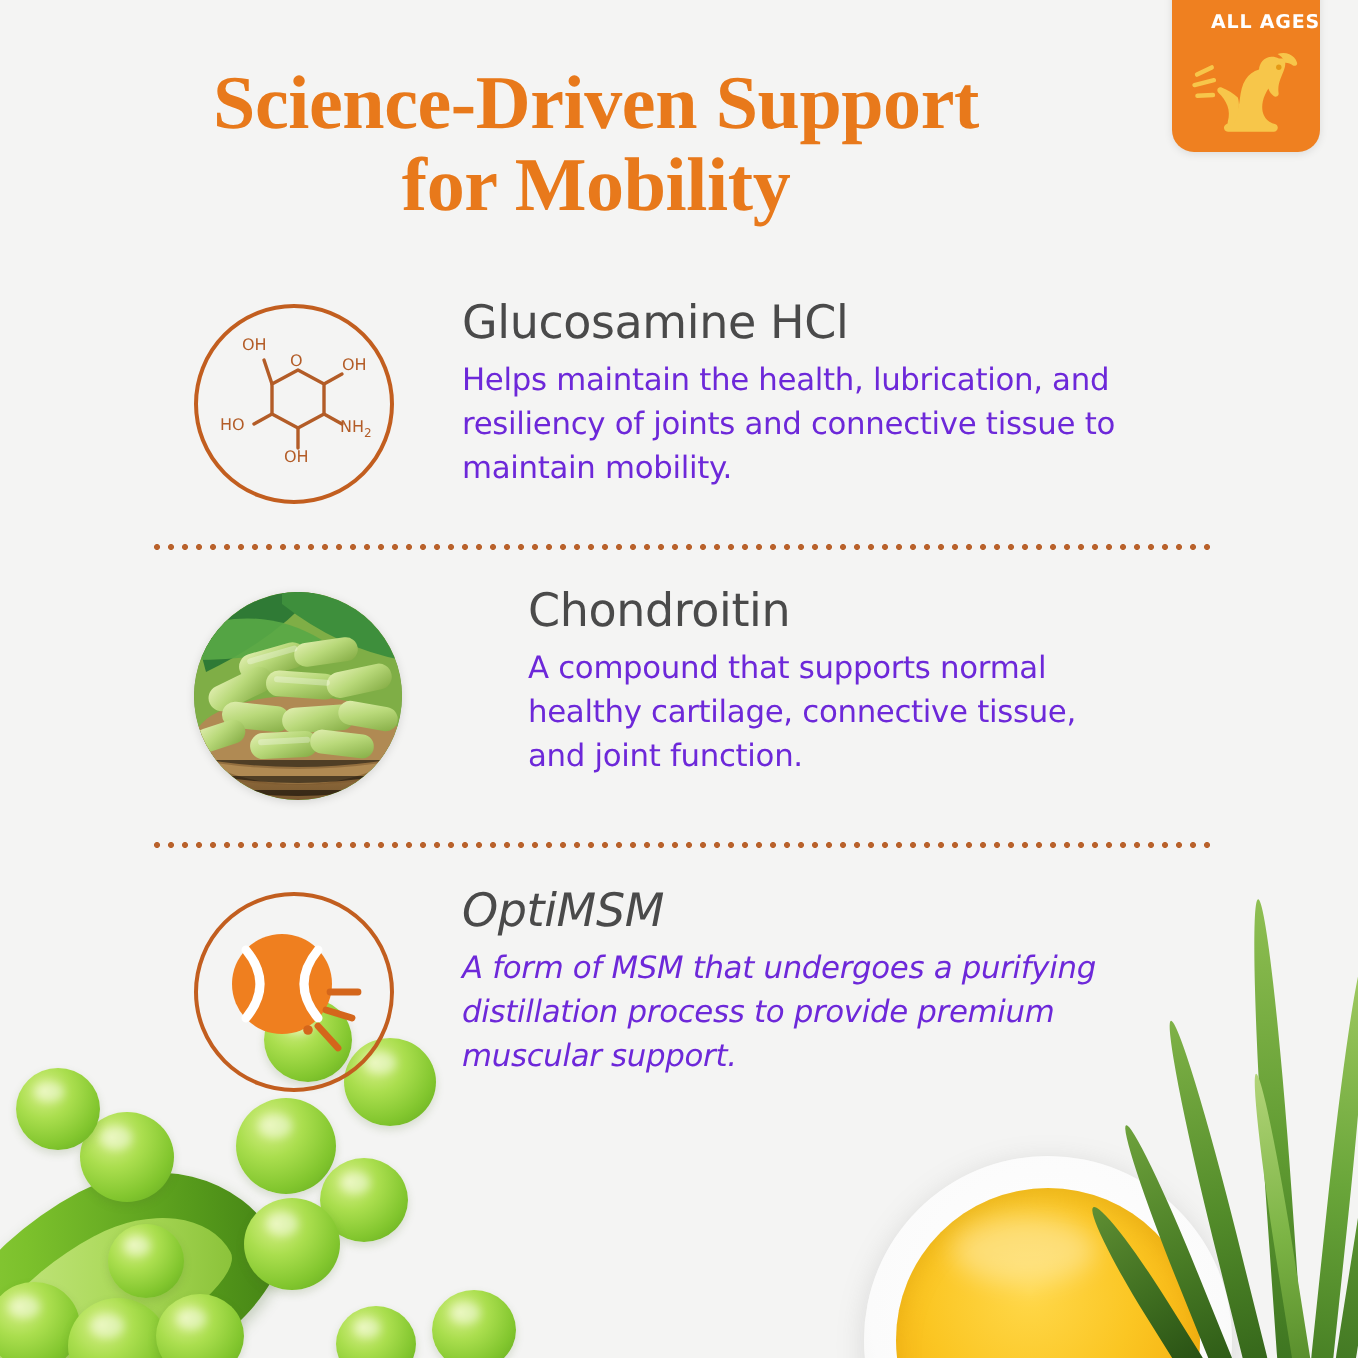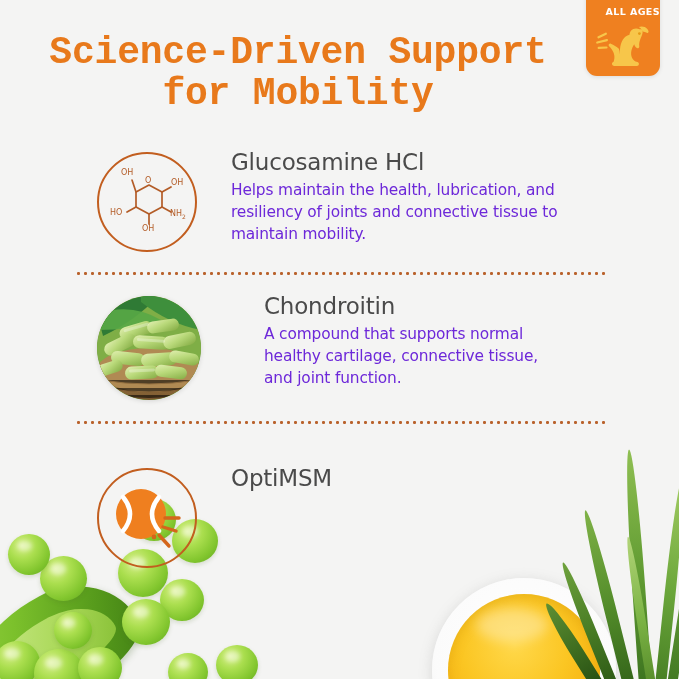--- a/index.html
+++ b/index.html
@@ -97,21 +97,21 @@
   #header {
     position: absolute;
     left: 0; top: 0;
     width: 679px; height: 140px;
   }
   #headline {
     position: absolute;
     left: 28px; top: 32px;
     width: 540px;
     text-align: center;
-    font-family: Liberation Mono, monospace;
+    font-family: Liberation Serif, serif;
     font-weight: 700;
     font-size: 38px;
     line-height: 1.08;
     color: #e8791b;
     letter-spacing: -0.2px;
   }
   #headline .l2 { display: block; }
 
   
   #all-ages-badge {
@@ -139,21 +139,21 @@
   
   .row {
     position: absolute;
     left: 0;
     width: 679px;
     display: flex;
     align-items: flex-start;
   }
   #row-0 { top: 152px; }
   #row-1 { top: 296px; gap: 33px; }
-  #row-2 { top: 468px; }
+  #row-2 { top: 446px; font-style: italic; }
 
   .row-media {
     width: 124px;
     margin-left: 97px;
     flex: 0 0 124px;
     display: flex;
     justify-content: flex-start;
     align-items: flex-start;
   }
   .icon-circle {
@@ -397,16 +397,17 @@
               <path d="M64 57 L77 61"></path>
               <path d="M60 65 L70 76"></path>
             </g>
             <circle cx="55" cy="67" r="2.4" fill="#d4661b"></circle>
           </g>
         </svg>
       </div>
     </div>
     <div class="row-text">
       <h2 class="ing-name">OptiMSM</h2>
+      <p class="ing-desc">A form of MSM that undergoes a purifying distillation process to provide premium muscular support.</p>
     </div>
   </div>
 
 </div>
 
 </body></html>

